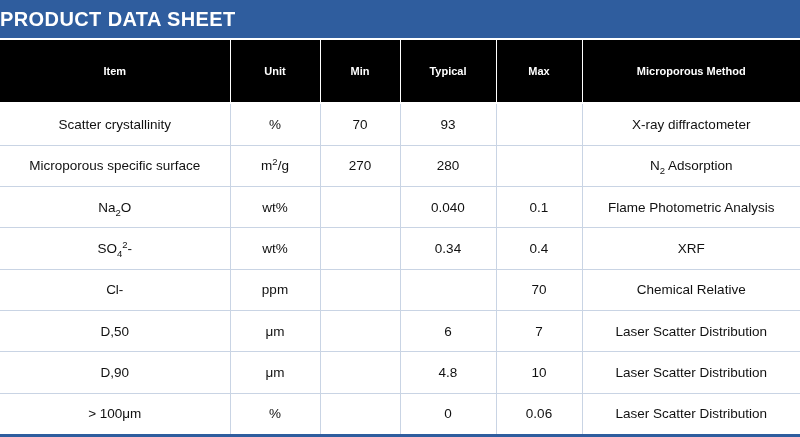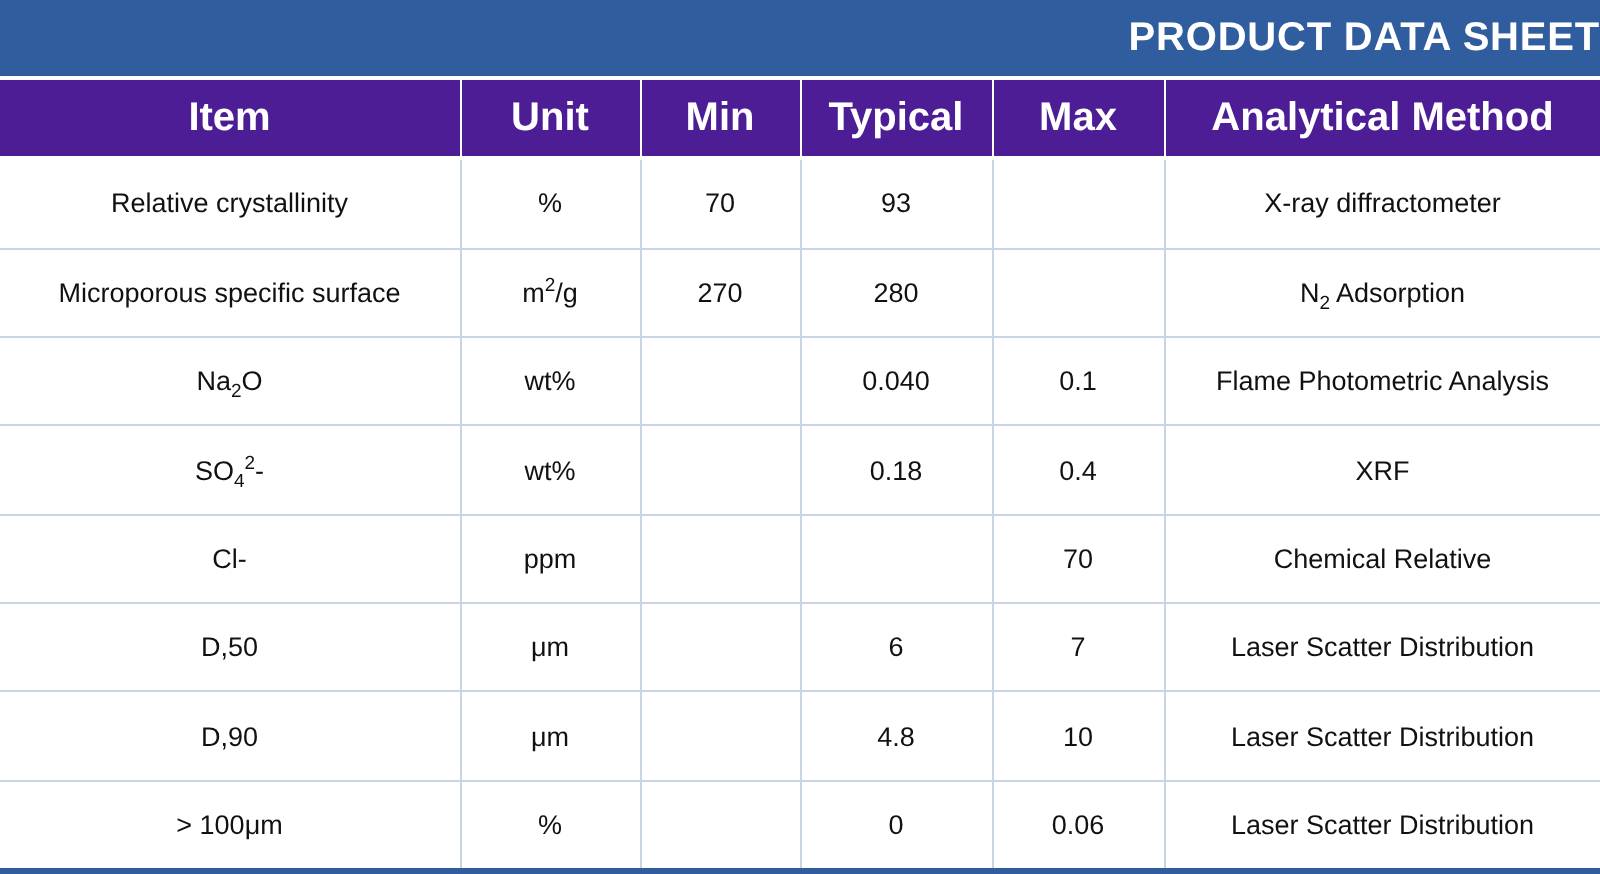--- a/index.html
+++ b/index.html
@@ -17,21 +17,21 @@
     width: 800px;
     height: 437px;
     box-sizing: border-box;
     display: flex;
     flex-direction: column;
     background: #ffffff;
   }
   .title-bar {
     background: #2f5d9e;
     color: #ffffff;
-    text-align: right;
+    text-align: left;
     font-size: 20px;
     font-weight: bold;
     letter-spacing: 0.4px;
     height: 38px;
     line-height: 38px;
     border-bottom: 2px solid #ffffff;
   }
   table.data {
     border-collapse: collapse;
     width: 800px;
@@ -39,26 +39,26 @@
     flex: 1 1 auto;
   }
   table.data col.c-item    { width: 230px; }
   table.data col.c-unit    { width:  90px; }
   table.data col.c-min     { width:  80px; }
   table.data col.c-typical { width:  96px; }
   table.data col.c-max     { width:  86px; }
   table.data col.c-method  { width: 218px; }
 
   thead th {
-    background: #4c1d95;
+    background: #000000;
     color: #ffffff;
-    font-size: 20px;
+    font-size: 11px;
     font-weight: bold;
     height: 30px;
-    padding: 4px 2px;
+    padding: 16px 2px;
     text-align: center;
     border-right: 1px solid #ffffff;
     border-bottom: 2px solid #ffffff;
   }
   thead th:last-child { border-right: none; }
 
   tbody td {
     font-size: 13.5px;
     color: #111111;
     text-align: center;
@@ -98,26 +98,26 @@
       <col class="c-max">
       <col class="c-method">
     </colgroup>
     <thead>
       <tr>
         <th>Item</th>
         <th>Unit</th>
         <th>Min</th>
         <th>Typical</th>
         <th>Max</th>
-        <th>Analytical Method</th>
+        <th>Microporous Method</th>
       </tr>
     </thead>
     <tbody id="table-body">
         <tr>
-          <td>Relative crystallinity</td>
+          <td>Scatter crystallinity</td>
           <td>%</td>
           <td>70</td>
           <td>93</td>
           <td></td>
           <td>X-ray diffractometer</td>
         </tr>
         <tr>
           <td>Microporous specific surface</td>
           <td>m<sup>2</sup>/g</td>
           <td>270</td>
@@ -130,21 +130,21 @@
           <td>wt%</td>
           <td></td>
           <td>0.040</td>
           <td>0.1</td>
           <td>Flame Photometric Analysis</td>
         </tr>
         <tr>
           <td>SO<sub>4</sub><sup>2</sup>-</td>
           <td>wt%</td>
           <td></td>
-          <td>0.18</td>
+          <td>0.34</td>
           <td>0.4</td>
           <td>XRF</td>
         </tr>
         <tr>
           <td>Cl-</td>
           <td>ppm</td>
           <td></td>
           <td></td>
           <td>70</td>
           <td>Chemical Relative</td>

